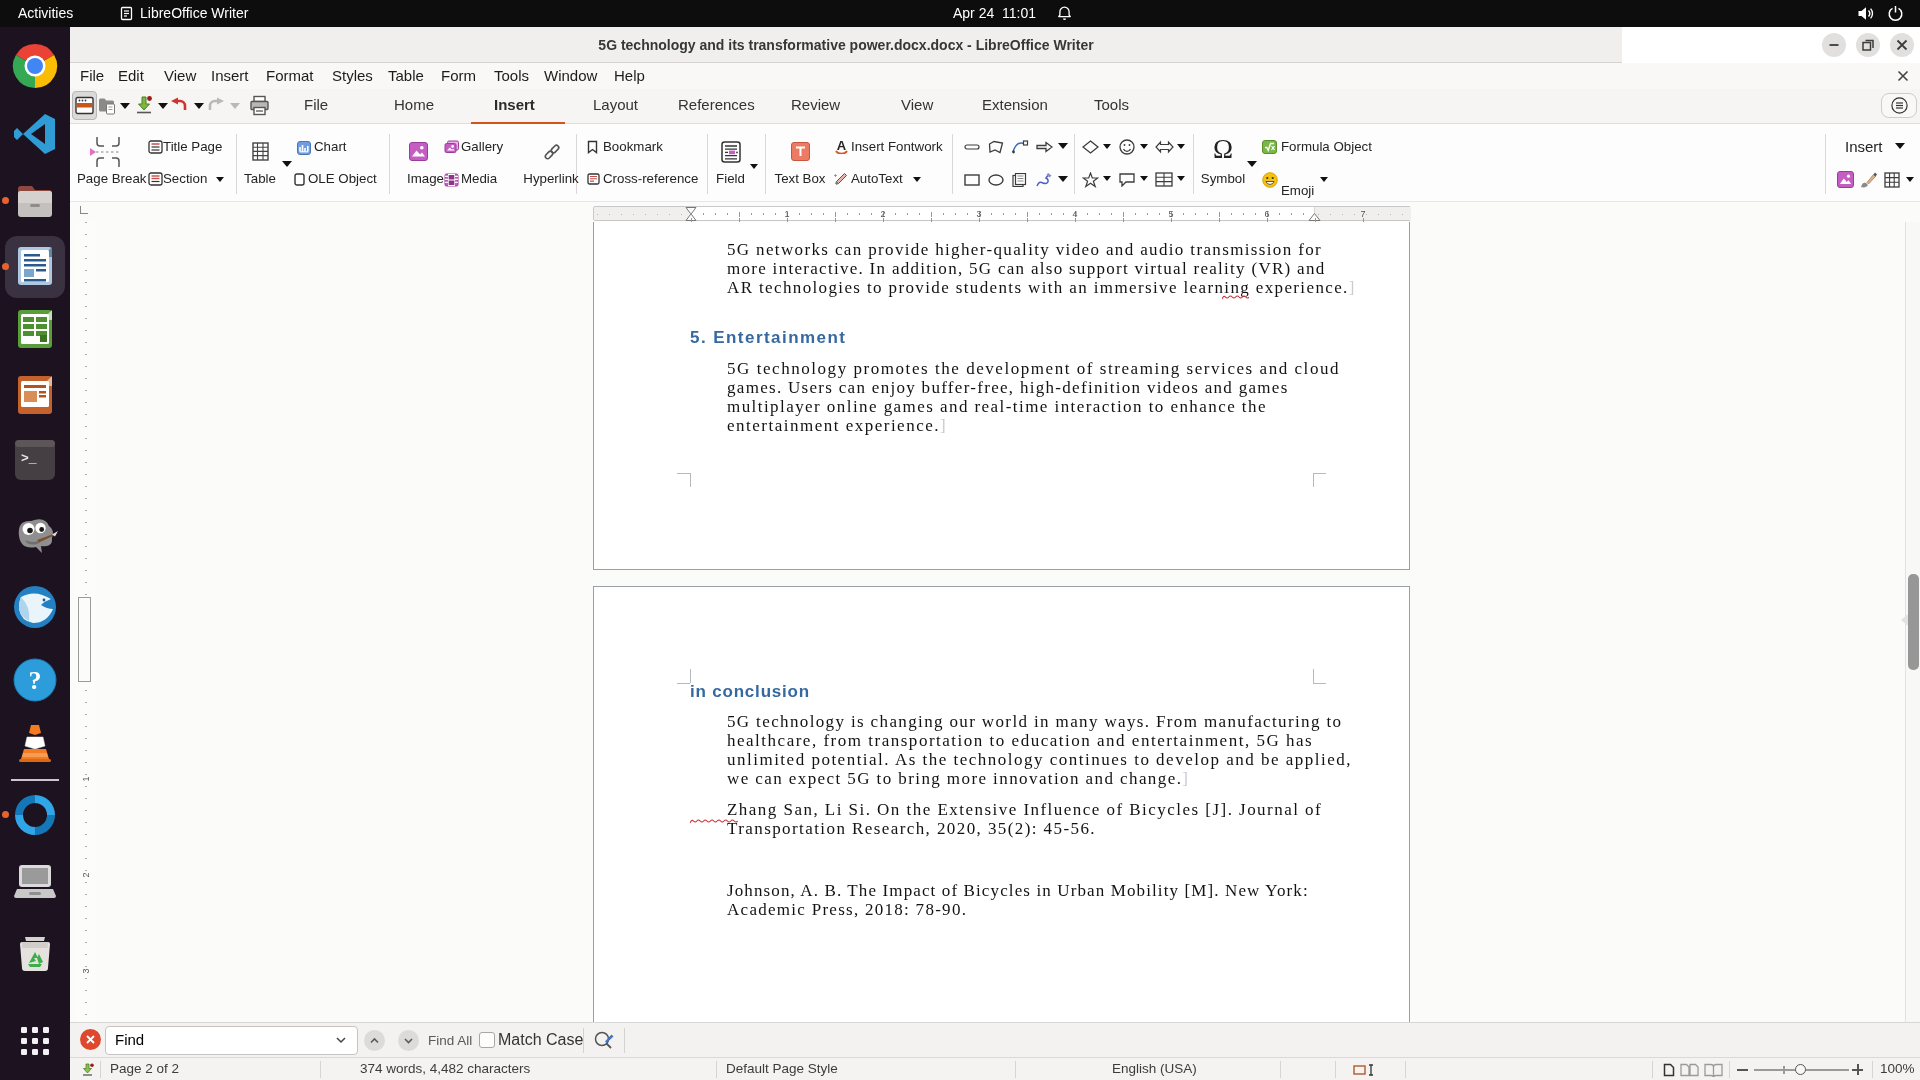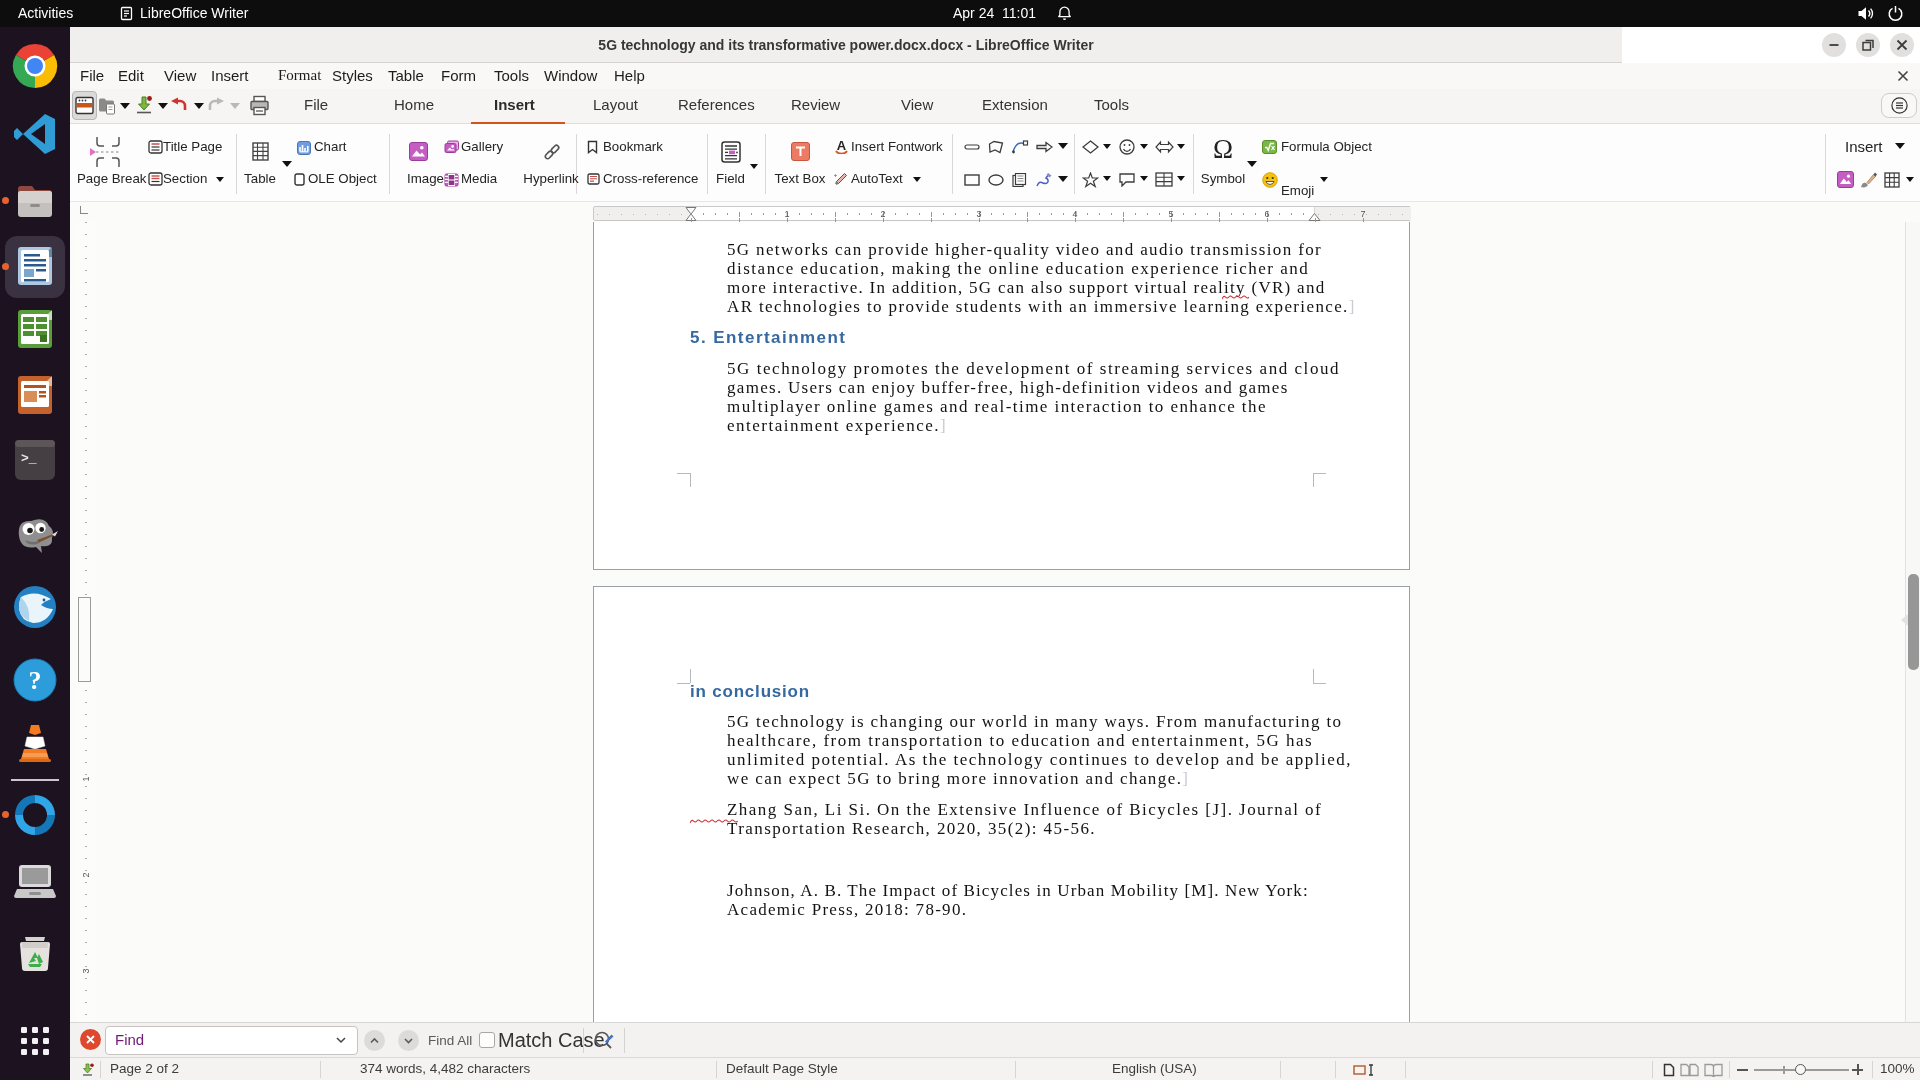--- a/index.html
+++ b/index.html
@@ -230,21 +230,21 @@
         </svg></div>
     <div class="wbtn" style="left:1820px;top:6px;"><svg width="24" height="24" viewBox="0 0 24 24">
           <path d="M7.5 7.5 L16.5 16.5 M16.5 7.5 L7.5 16.5" stroke="#3c3c3c" stroke-width="1.8"></path>
         </svg></div>
   </div>
   <div id="menubar" class="abs">
     <div class="mi" style="left:10px;">File</div>
     <div class="mi" style="left:48px;">Edit</div>
     <div class="mi" style="left:94px;">View</div>
     <div class="mi" style="left:141px;">Insert</div>
-    <div class="mi" style="left:208px;font-family:Liberation Serif, serif;">Format</div>
+    <div class="mi" style="left:196px;">Format</div>
     <div class="mi" style="left:262px;">Styles</div>
     <div class="mi" style="left:318px;">Table</div>
     <div class="mi" style="left:371px;">Form</div>
     <div class="mi" style="left:424px;">Tools</div>
     <div class="mi" style="left:474px;">Window</div>
     <div class="mi" style="left:544px;">Help</div>
     <svg class="abs" style="left:1826px;top:6px;" width="14" height="14" viewBox="0 0 14 14">
         <path d="M2.5 2.5 L11.5 11.5 M11.5 2.5 L2.5 11.5" stroke="#444" stroke-width="1.6"></path>
       </svg>
   </div>
@@ -565,21 +565,20 @@
     <div class="bmark" style="left:620px;top:251px;width:1px;height:14px;"></div>
     <div class="bmark" style="left:1243px;top:251px;width:13px;height:1px;"></div>
     <div class="bmark" style="left:1243px;top:251px;width:1px;height:14px;"></div>
     <div class="bmark" style="left:607px;top:461px;width:13px;height:1px;"></div>
     <div class="bmark" style="left:620px;top:447px;width:1px;height:14px;"></div>
     <div class="bmark" style="left:1243px;top:461px;width:13px;height:1px;"></div>
     <div class="bmark" style="left:1243px;top:447px;width:1px;height:14px;"></div>
 
     <div class="abs ser" style="left:620px;top:18px;">
       <div style="letter-spacing:1.357px;">5G networks can provide higher-quality video and audio transmission for</div>
-      <div style="letter-spacing:1.509px;">distance education, making the online education experience richer and</div>
       <div style="letter-spacing:1.289px;">more interactive. In addition, 5G can also support virtual reality (VR) and</div>
       <div style="letter-spacing:1.371px;">AR technologies to provide students with an immersive learning experience.<span class="pm">]</span></div>
     </div>
     <div class="abs hd" style="left:620px;top:106px;letter-spacing:1.45px;">5. Entertainment</div>
     <div class="abs ser" style="left:620px;top:137px;">
       <div style="letter-spacing:1.548px;">5G technology promotes the development of streaming services and cloud</div>
       <div style="letter-spacing:1.298px;">games. Users can enjoy buffer-free, high-definition videos and games</div>
       <div style="letter-spacing:1.437px;">multiplayer online games and real-time interaction to enhance the</div>
       <div style="letter-spacing:1.497px;">entertainment experience.<span class="pm">]</span></div>
     </div>
@@ -610,35 +609,35 @@
         <div id="vthumb"></div>
         <div class="abs" style="left:-5px;top:392px;width:0;height:0;border-top:6px solid transparent;border-bottom:6px solid transparent;border-right:7px solid #e2e2e2;"></div>
       </div>
   </div>
   <div id="findbar" class="abs">
     <div class="abs" style="left:10px;top:6px;width:21px;height:21px;border-radius:50%;background:#e0482e;"></div>
     <svg class="abs" style="left:10px;top:6px;" width="21" height="21" viewBox="0 0 21 21">
         <path d="M7 7 L14 14 M14 7 L7 14" stroke="#fff" stroke-width="1.8"></path>
       </svg>
     <div class="abs" style="left:35px;top:3px;width:253px;height:29px;background:#fff;border:1px solid #c6c3c0;border-radius:4px;"></div>
-    <div class="abs" style="left:45px;top:8px;height:18px;line-height:18px;font-size:15px;color:#701a75;">Find</div>
+    <div class="abs" style="left:45px;top:8px;height:18px;line-height:18px;font-size:15px;color:#000000;">Find</div>
     <svg class="abs" style="left:265px;top:13px;" width="12" height="8" viewBox="0 0 12 8">
         <path d="M2 2 L6 6 L10 2" fill="none" stroke="#444" stroke-width="1.5"></path>
       </svg>
     <div class="abs" style="left:294px;top:7px;width:21px;height:21px;border-radius:50%;background:#dddbd9;"></div>
     <svg class="abs" style="left:294px;top:7px;" width="21" height="21" viewBox="0 0 21 21">
         <path d="M7 12.5 L10.5 9 L14 12.5" fill="none" stroke="#5a5a5a" stroke-width="1.6"></path>
       </svg>
     <div class="abs" style="left:328px;top:7px;width:21px;height:21px;border-radius:50%;background:#dddbd9;"></div>
     <svg class="abs" style="left:328px;top:7px;" width="21" height="21" viewBox="0 0 21 21">
         <path d="M7 9 L10.5 12.5 L14 9" fill="none" stroke="#5a5a5a" stroke-width="1.6"></path>
       </svg>
     <div class="abs" style="left:358px;top:9px;height:18px;line-height:18px;font-size:13.5px;color:#5a5a5a;">Find All</div>
     <div class="abs" style="left:409px;top:9px;width:16px;height:16px;background:#fdfdfd;border:1px solid #a8a5a2;border-radius:3px;"></div>
-    <div class="abs" style="left:428px;top:8px;height:18px;line-height:18px;font-size:20px;color:#333;">Match Case</div>
+    <div class="abs" style="left:428px;top:8px;height:18px;line-height:18px;font-size:16px;color:#333;">Match Case</div>
     <div class="abs" style="left:513px;top:5px;width:1px;height:25px;background:#d5d3d0;"></div>
     <svg class="abs" style="left:522px;top:6px;" width="24" height="23" viewBox="0 0 24 23">
         <circle cx="10" cy="10" r="6.5" fill="none" stroke="#555" stroke-width="1.5"></circle>
         <line x1="14.5" y1="14.5" x2="19" y2="19" stroke="#555" stroke-width="1.8"></line>
         <path d="M13 12.5 L19.5 5.5 21.5 7.5 14.5 14Z" fill="#4472c4"></path>
       </svg>
     <div class="abs" style="left:554px;top:5px;width:1px;height:25px;background:#d5d3d0;"></div>
   </div>
   <div id="statusbar" class="abs">
     <svg class="abs" style="left:11px;top:5px;" width="14" height="14" viewBox="0 0 14 14">

